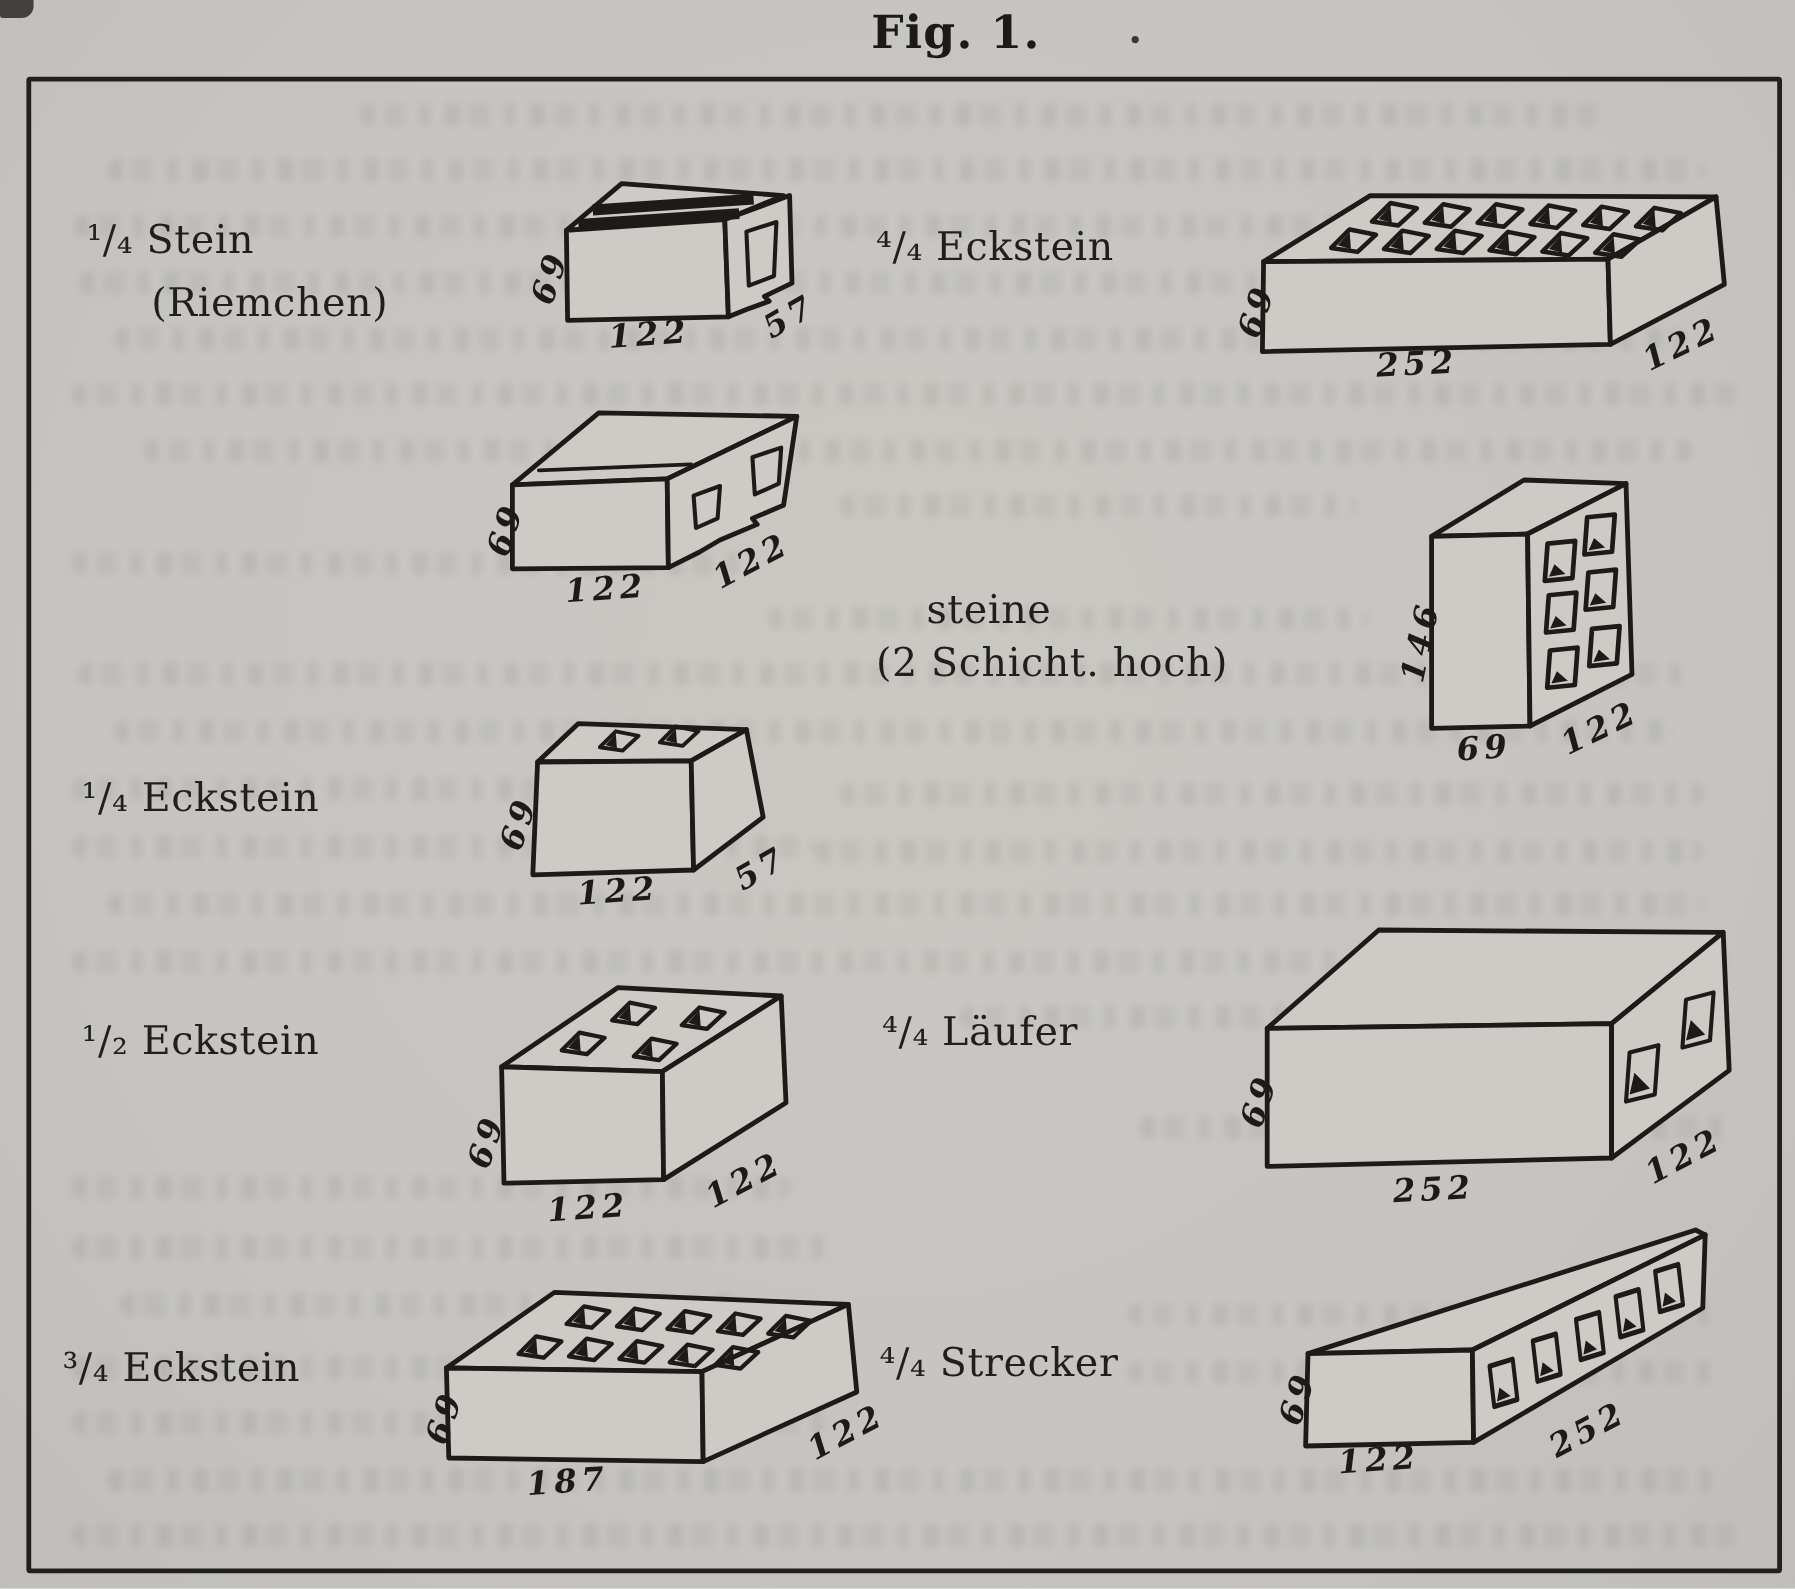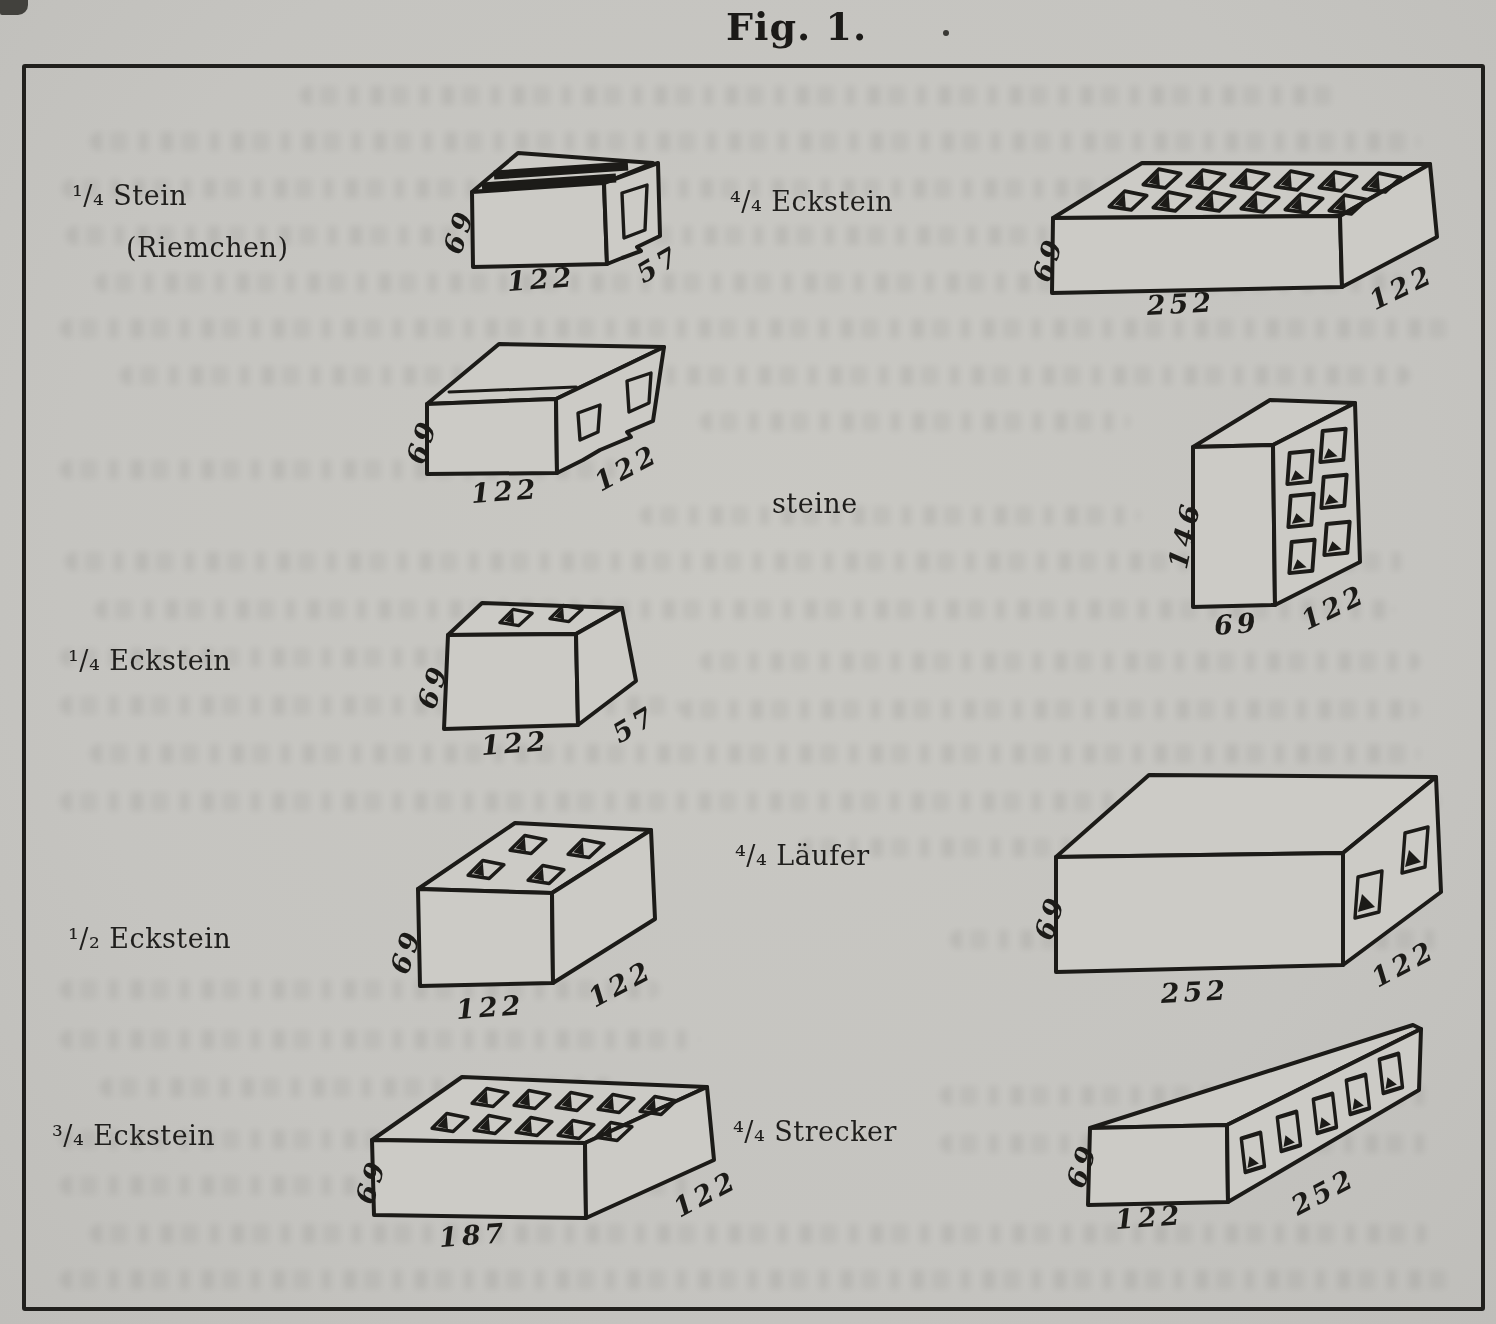--- a/index.html
+++ b/index.html
@@ -10,21 +10,21 @@
   }
   .frame {
     position:absolute; left:22px; top:64px; width:1455px; height:1239px;
     border:4px solid #21201d; border-radius:3px;
   }
   .fig-title {
     position:absolute; left:726px; top:4px; font-size:38px; font-weight:700;
     color:#1b1a18; letter-spacing:1px; white-space:nowrap;
   }
   .lbl {
-    position:absolute; font-size:27px; color:#201f1d; white-space:nowrap;
+    position:absolute; font-size:33px; color:#201f1d; white-space:nowrap;
     letter-spacing:.5px;
   }
   .dim {
     position:absolute; font-style:italic; font-weight:700; font-size:27px;
     color:#1c1b18; letter-spacing:4px; white-space:nowrap; transform-origin:0 0;
   }
   svg.brick { position:absolute; overflow:visible; }
   .face { fill:#ccCBc6; stroke:#1c1b18; stroke-width:4; stroke-linejoin:round; stroke-linecap:round; }
   .hole { fill:none; stroke:#1c1b18; stroke-width:3.4; stroke-linejoin:round; }
   .band { stroke:#1c1b18; stroke-width:9; stroke-linecap:butt; }
@@ -132,21 +132,21 @@
     <path class="face" d="M136,39 L182,13 L196,86 L138,130 Z"></path>
     <g>
       <use href="#hole-top" transform="translate(76,22) scale(0.95)"></use>
       <use href="#hole-top" transform="translate(126,18) scale(0.95)"></use>
     </g>
   </svg>
   <span class="dim" style="left:411px;top:703px;transform:rotate(-72deg)">69</span>
   <span class="dim" style="left:480px;top:730px;transform:rotate(-4deg)">122</span>
   <span class="dim" style="left:607px;top:722px;transform:rotate(-30deg)">57</span>
 
-  <div class="lbl" style="left:68px;top:923px">¹/₂ Eckstein</div>
+  <div class="lbl" style="left:68px;top:847px">¹/₂ Eckstein</div>
   <svg class="brick" style="left:408px;top:810px" width="260" height="180" viewBox="0 0 260 180">
     <path class="face" d="M10,79 L107,13 L243,20 L144,83 Z"></path>
     <path class="face" d="M10,79 L144,83 L145,173 L12,176 Z"></path>
     <path class="face" d="M144,83 L243,20 L247,109 L145,173 Z"></path>
     <g>
       <use href="#hole-top" transform="translate(120,34) scale(1.05)"></use>
       <use href="#hole-top" transform="translate(178,38) scale(1.05)"></use>
       <use href="#hole-top" transform="translate(78,59) scale(1.05)"></use>
       <use href="#hole-top" transform="translate(138,64) scale(1.05)"></use>
     </g>
@@ -195,20 +195,21 @@
       <use href="#hole-top" transform="translate(220,52) scale(1.1)"></use>
       <use href="#hole-top" transform="translate(264,53) scale(1.1)"></use>
       <use href="#hole-top" transform="translate(308,54) scale(1.1)"></use>
     </g>
   </svg>
   <span class="dim" style="left:1026px;top:276px;transform:rotate(-72deg)">69</span>
   <span class="dim" style="left:1146px;top:290px;transform:rotate(-3deg)">252</span>
   <span class="dim" style="left:1364px;top:288px;transform:rotate(-26deg)">122</span>
 
   <div class="lbl" style="left:772px;top:488px">steine</div>
+  <div class="lbl" style="left:730px;top:532px">(2 Schicht. hoch)</div>
   <svg class="brick" style="left:1180px;top:395px" width="190" height="225" viewBox="0 0 190 225">
     <path class="face" d="M13,52 L90,5 L175,8 L93,50 Z"></path>
     <path class="face" d="M13,52 L93,50 L95,210 L13,212 Z"></path>
     <path class="face" d="M93,50 L175,8 L180,167 L95,210 Z"></path>
     <g>
       <use href="#hole-side" transform="translate(120,73) scale(1.15)"></use>
       <use href="#hole-side" transform="translate(121,116) scale(1.15)"></use>
       <use href="#hole-side" transform="translate(122,162) scale(1.15)"></use>
       <use href="#hole-side" transform="translate(153,51) scale(1.15)"></use>
       <use href="#hole-side" transform="translate(154,97) scale(1.15)"></use>

